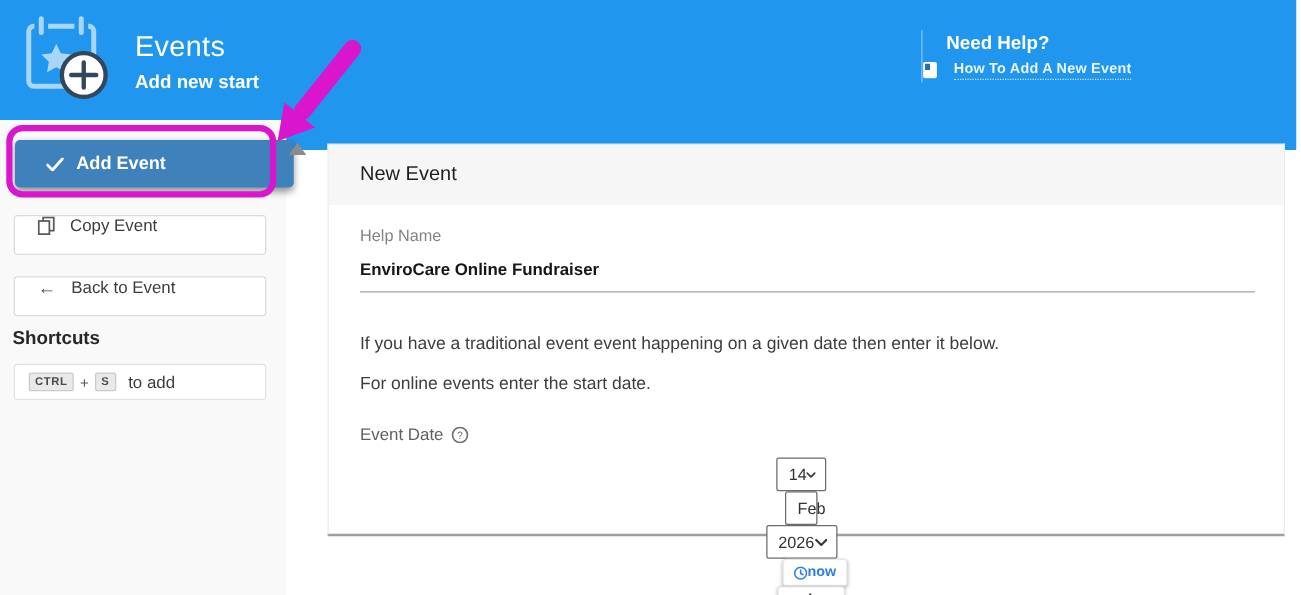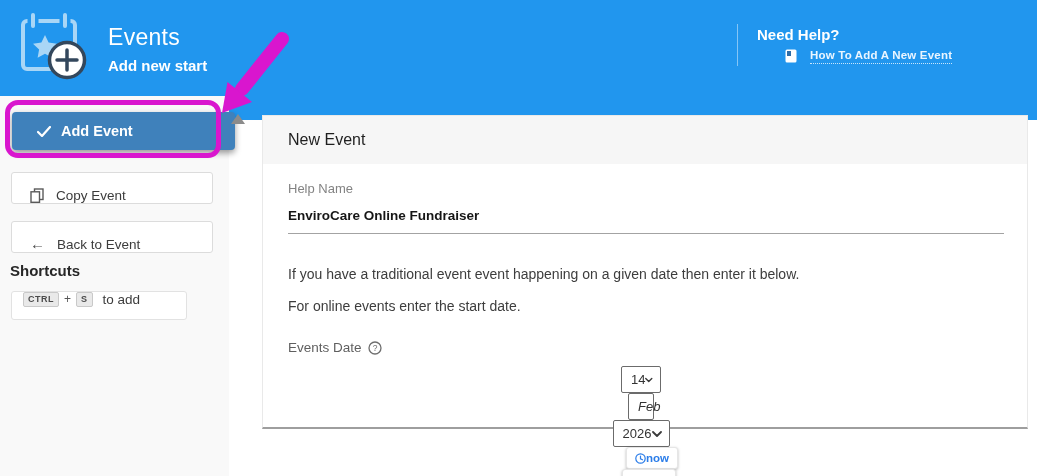--- a/index.html
+++ b/index.html
@@ -28,21 +28,21 @@
   }
   .header-divider {
     position:absolute; left:737px; top:24px; width:1px; height:42px;
     background:rgba(255,255,255,.45);
   }
   .need-help {
     position:absolute; left:757px; top:26px;
     color:#ffffff; font-size:15px; font-weight:700;
   }
   .help-link-row {
-    position:absolute; left:785px; top:49px;
+    position:absolute; left:738px; top:49px;
     display:flex; align-items:flex-start; gap:13px;
   }
   .help-link {
     color:#eaf5ff; font-size:11.5px; font-weight:700; letter-spacing:.2px;
     border-bottom:1px dotted rgba(255,255,255,.75); padding-bottom:2px;
     cursor:pointer;
   }
 
   
   .sidebar {
@@ -54,34 +54,34 @@
     background:#3f81bb; border:none; border-radius:4px;
     box-shadow:0 3px 6px rgba(0,0,0,.4);
     color:#ffffff; font-size:14.5px; font-weight:700;
     display:flex; align-items:center; gap:10px; padding-left:25px;
     font-family:"Liberation Sans", sans-serif; cursor:pointer;
   }
   .btn-side {
     position:absolute; left:11px; width:202px; height:32px;
     background:#ffffff; border:1px solid #dcdcdc; border-radius:3px;
     color:#3c3c3c; font-size:13.5px; font-weight:400;
-    display:flex; align-items:flex-end; gap:12px; padding-left:18px;
+    display:flex; align-items:flex-start; gap:12px; padding-left:18px;
     font-family:"Liberation Sans", sans-serif; cursor:pointer;
   }
   .btn-copy { top:172px; }
   .btn-back { top:221px; }
   .back-arrow-glyph { font-size:15px; color:#4a4a4a; }
   .shortcuts-title {
     position:absolute; left:10px; top:262px;
     font-size:15px; font-weight:700; color:#272727;
   }
   .shortcut-box {
-    position:absolute; left:11px; top:291px; width:176px; height:29px;
+    position:absolute; left:11px; top:291px; width:202px; height:29px;
     background:#ffffff; border:1px solid #e2e2e2; border-radius:3px;
-    display:flex; align-items:flex-start; gap:5px; padding-left:11px;
+    display:flex; align-items:center; gap:5px; padding-left:11px;
   }
   kbd {
     font-family:"Liberation Sans", sans-serif;
     background:#e9e9e9; border:1px solid #c9c9c9; border-radius:2px;
     font-size:9px; font-weight:700; color:#4a4a4a; letter-spacing:.5px;
     padding:2px 4px; line-height:1;
   }
   .shortcut-plus { font-size:12px; color:#555; }
   .shortcut-action { font-size:13.5px; color:#3c3c3c; margin-left:5px; }
 
@@ -121,21 +121,21 @@
     margin-top:26px; display:flex; align-items:center; gap:6px;
     font-size:13.5px; color:#5f5f5f;
   }
   .date-row { margin-top:11px; display:flex; align-items:center;flex-direction:column; }
   .select {
     height:27px; border:1.5px solid #6b6b6b; border-radius:2px; background:#fff;
     display:flex; align-items:center; justify-content:space-between;
     padding:0 7px 0 9px; margin-right:8px; cursor:pointer;
   }
   .select span { font-size:13px; color:#333; }
-  .sel-day { width:40px; } .sel-month { width:26px;font-style:italic; } .sel-year { width:57px; }
+  .sel-day { width:40px; } .sel-month { width:26px; } .sel-year { width:57px; }
   .mini-btn {
     height:22px; background:#fff; border:1px solid #e6e6e6; border-radius:3px;
     box-shadow:0 1px 3px rgba(0,0,0,.28);
     display:flex; align-items:center; gap:0; padding:0 8px;
     font-family:"Liberation Sans", sans-serif; font-size:11.5px; font-weight:700;
     cursor:pointer;
   }
   .btn-now { margin-left:14px; color:#2b7de9; }
   .btn-clear { margin-left:8px; color:#1d1d1d; }
   .clear-x { font-size:11px; font-weight:400; color:#333; }
@@ -222,21 +222,21 @@
       <span class="panel-title">New Event</span>
     </div>
     <div class="panel-body">
       <div class="field-label">Help Name</div>
       <input class="event-name-input" type="text" value="EnviroCare Online Fundraiser" style="">
 
       <div class="info-line info-1">If you have a traditional event event happening on a given date then enter it below.</div>
       <div class="info-line info-2">For online events enter the start date.</div>
 
       <div class="date-label-row">
-        <span>Events Date</span>
+        <span>Event Date</span>
         <svg width="14" height="14" viewBox="0 0 14 14">
           <circle cx="7" cy="7" r="6" fill="none" stroke="#6e6e6e" stroke-width="1.3"></circle>
           <text x="7" y="10" font-size="8.5" font-family="Liberation Sans, sans-serif" fill="#6e6e6e" text-anchor="middle">?</text>
         </svg>
       </div>
 
       <div class="date-row">
         <div class="select sel-day">
           <span>14</span>
           <svg width="10" height="6" viewBox="0 0 10 6">

